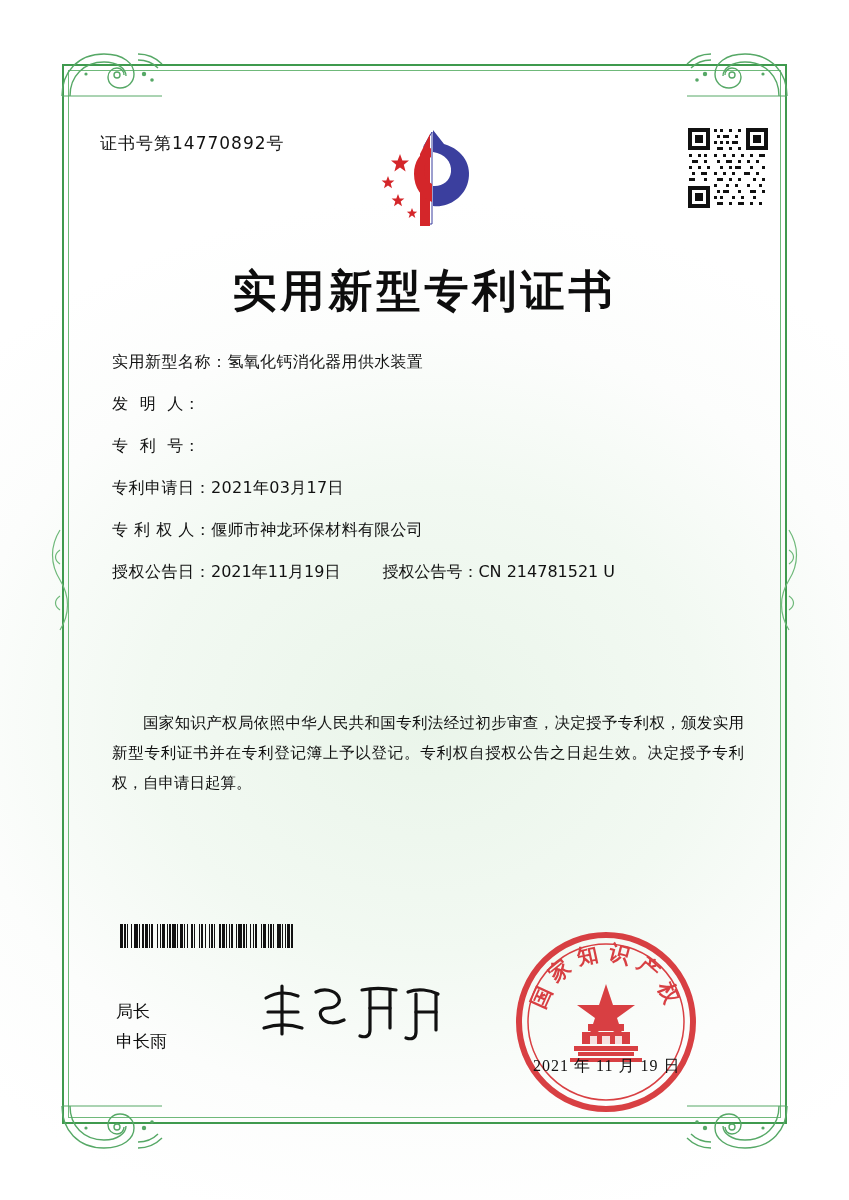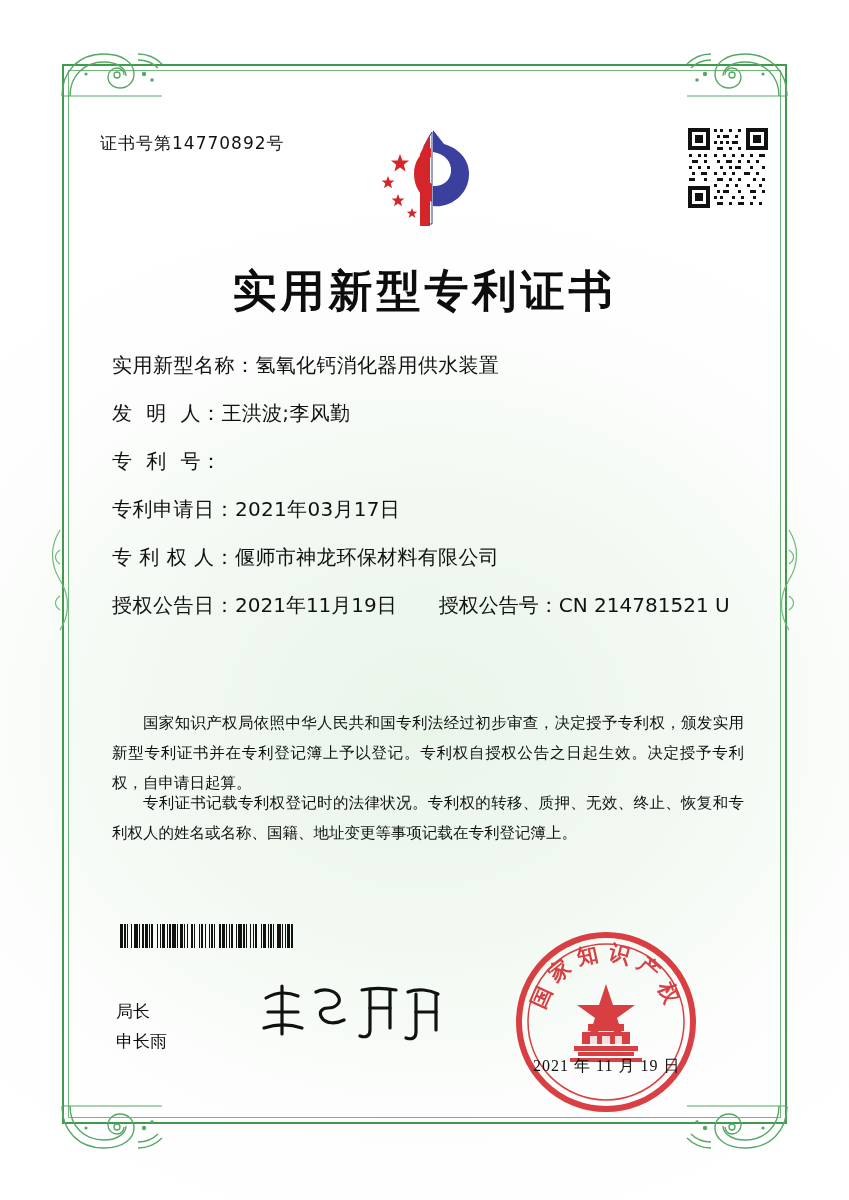--- a/index.html
+++ b/index.html
@@ -100,21 +100,21 @@
   
   .fields {
     position: absolute;
     left: 112px; top: 352px;
     width: 640px;
   }
   .row {
     display: flex;
     align-items: baseline;
     margin-bottom: 21px;
-    font-size: 20px;
+    font-size: 16px;
     font-family: "DejaVu Sans", "Liberation Sans", sans-serif;
     color: #111;
   }
   .row .lbl {
     flex: 0 0 auto;
     white-space: pre;
     letter-spacing: 0.5px;
   }
   .row .val {
     flex: 1 1 auto;
@@ -415,21 +415,20 @@
 
   <div class="fields">
 
     <div class="row">
       <span class="lbl">实用新型名称：</span>
       <span class="val">氢氧化钙消化器用供水装置</span>
     </div>
 
     <div class="row">
       <span class="lbl">发  明  人：</span>
-      <span class="val">王洪波;李风勤</span>
     </div>
 
     <div class="row">
       <span class="lbl">专  利  号：</span>
     </div>
 
     <div class="row">
       <span class="lbl">专利申请日：</span>
       <span class="val">2021年03月17日</span>
     </div>
@@ -444,23 +443,20 @@
       <span class="lbl">授权公告日：</span>
       <span class="val2">2021年11月19日</span>
       <span class="lbl2">授权公告号：</span>
       <span class="val2">CN 214781521 U</span>
     </div>
 
   </div>
 
   <div class="para p1">
     <p>国家知识产权局依照中华人民共和国专利法经过初步审查，决定授予专利权，颁发实用新型专利证书并在专利登记簿上予以登记。专利权自授权公告之日起生效。决定授予专利权，自申请日起算。</p>
-  </div>
-  <div class="para p2">
-    <p>专利证书记载专利权登记时的法律状况。专利权的转移、质押、无效、终止、恢复和专利权人的姓名或名称、国籍、地址变更等事项记载在专利登记簿上。</p>
   </div>
 
   <div class="barcode" id="barcode">
       <i style="width:3px;background:#111"></i>
       <i style="width:1px;background:transparent"></i>
       <i style="width:2px;background:#111"></i>
       <i style="width:1px;background:transparent"></i>
       <i style="width:1px;background:#111"></i>
       <i style="width:3px;background:transparent"></i>
       <i style="width:1px;background:#111"></i>

